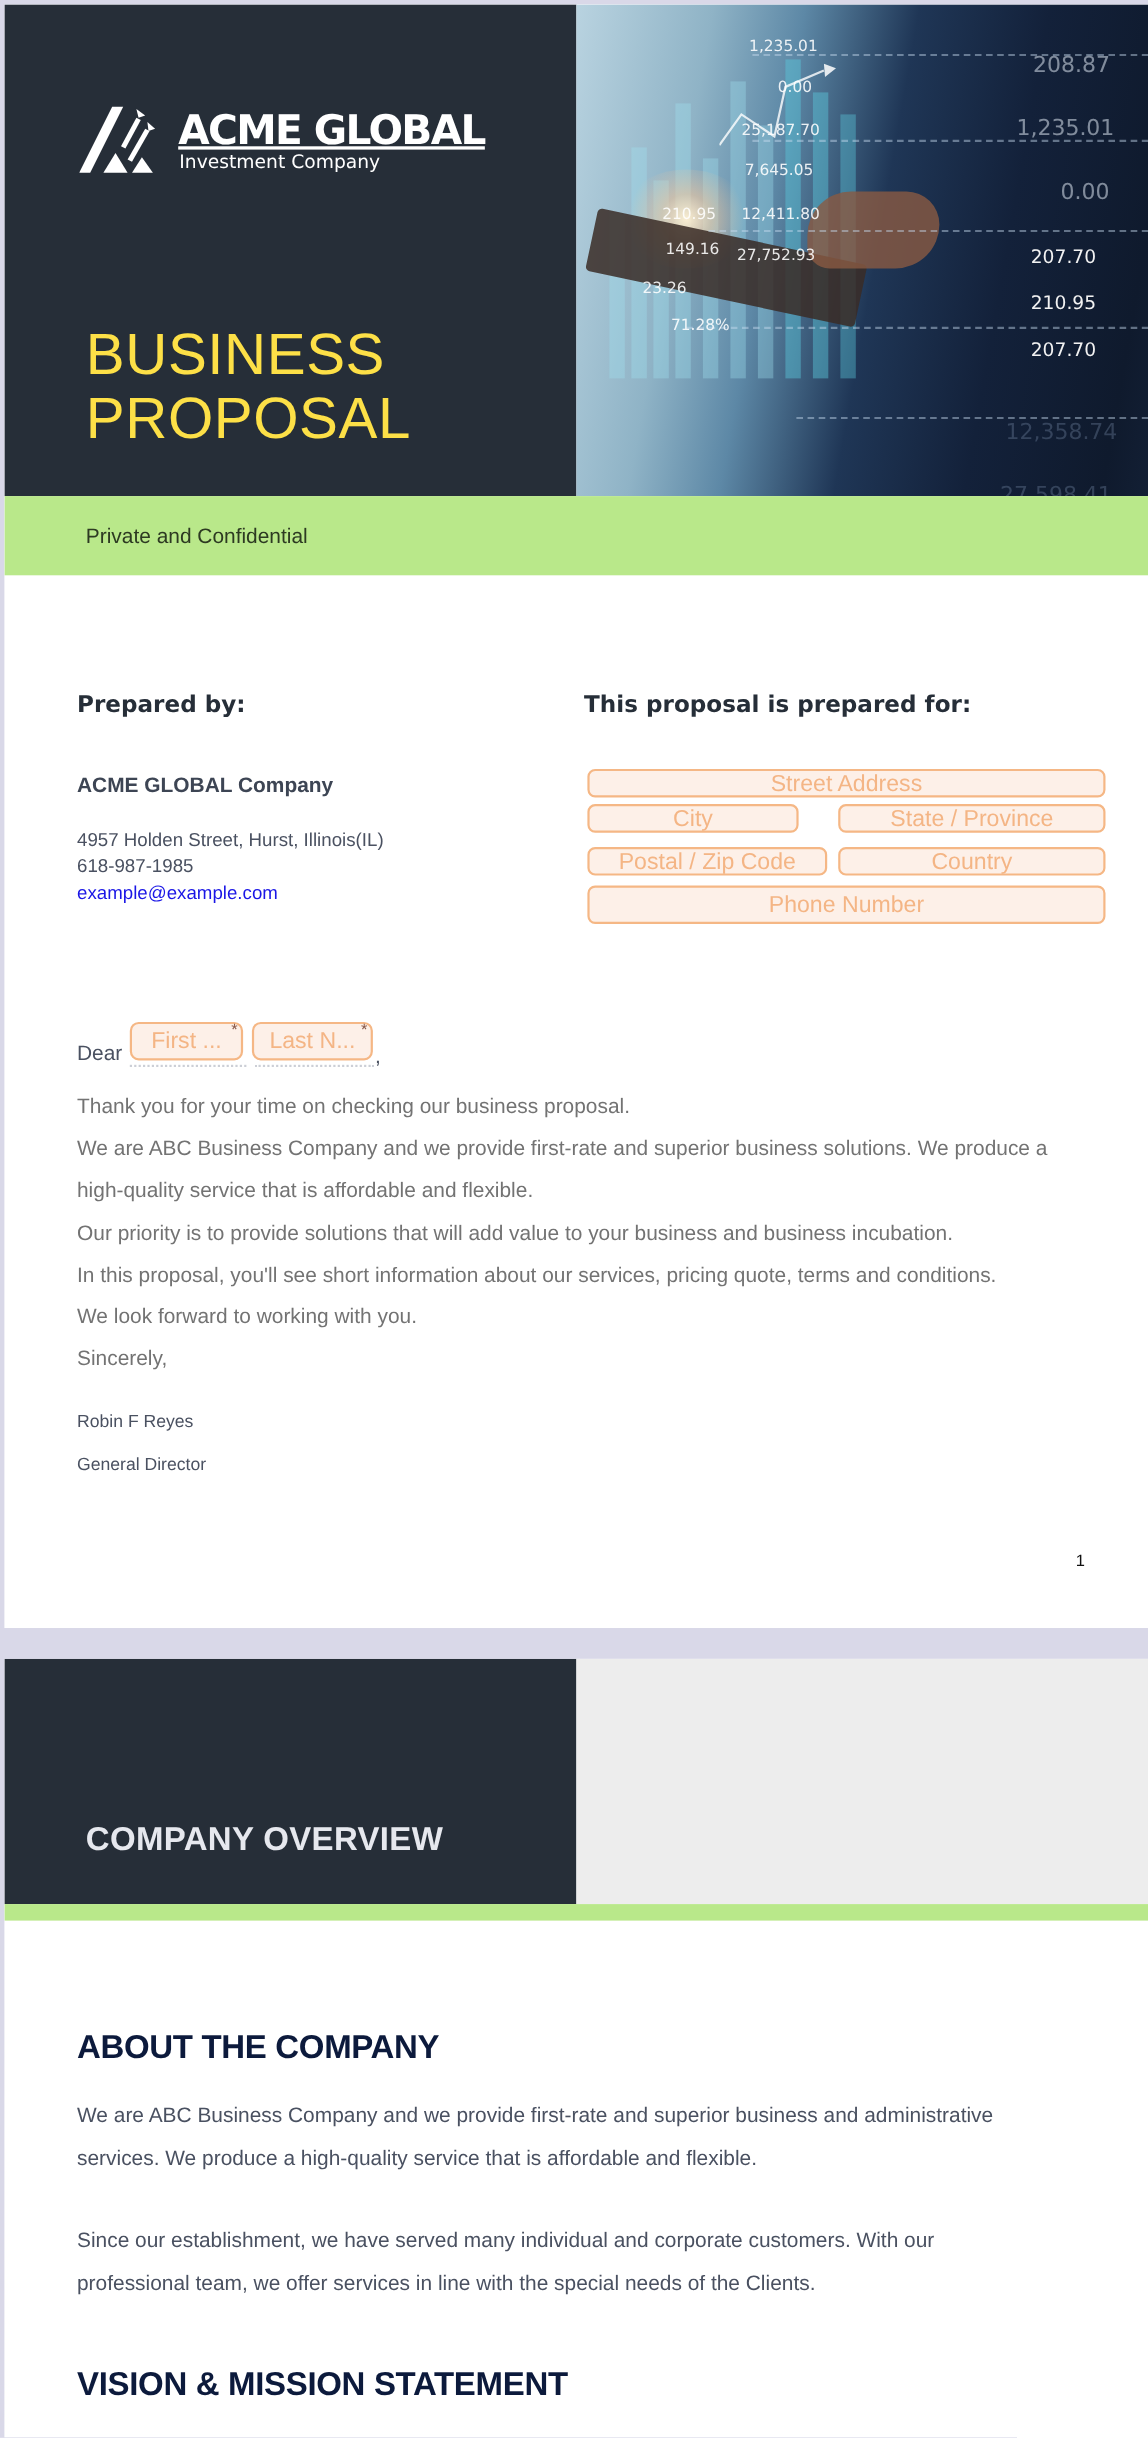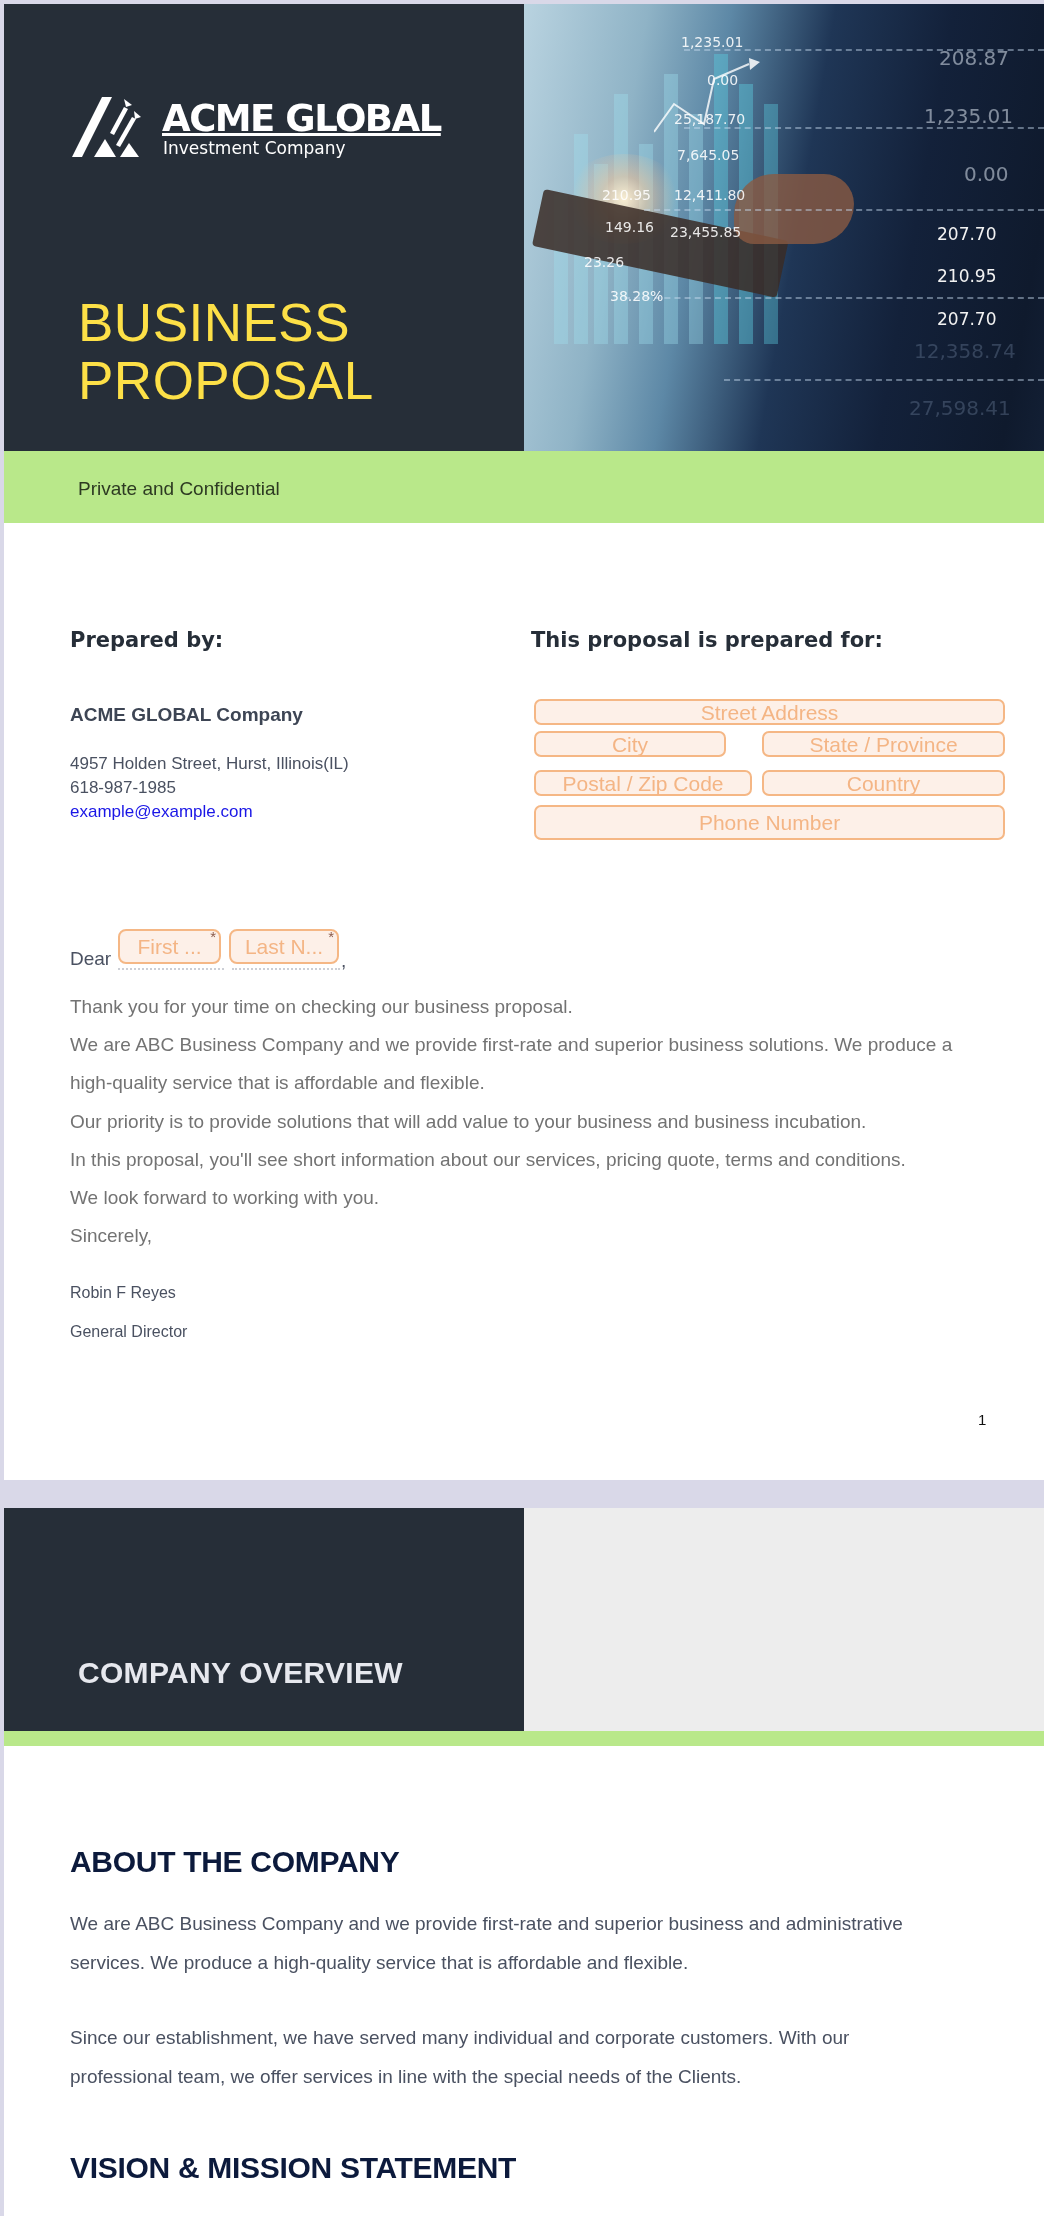--- a/index.html
+++ b/index.html
@@ -20,21 +20,21 @@
   .photo-bars { position: absolute; left: 20px; top: 40px; width: 280px; height: 300px; }
   .photo-bars span { position: absolute; bottom: 0; width: 14px; background: rgba(160,225,240,0.35); }
   .photo-tablet { position: absolute; left: 20px; top: 185px; width: 250px; height: 58px; background: #3a2c26;
     transform: rotate(12deg); transform-origin: left top; opacity: 0.85; border-radius: 4px; }
   .photo-hand { position: absolute; left: 210px; top: 170px; width: 120px; height: 70px; background: #8a5a42;
     border-radius: 40px 30px 40px 20px; opacity: 0.8; }
   .photo-line { position: absolute; height: 0; border-top: 2px dashed rgba(200,220,240,0.45); }
   .photo-num { position: absolute; font-family: "DejaVu Sans", sans-serif; color: rgba(255,255,255,0.88); font-size: 14px; }
   .photo-num.big { font-size: 20px; color: rgba(220,230,240,0.55); }
   .photo-num.mid { font-size: 17px; color: #f2f2f2; }
-  .photo-num.dim { font-size: 20px; color: rgba(120,140,170,0.35); }
+  .photo-num.dim { font-size: 20px; color: rgba(120,140,170,0.35); margin-top: 41px; }
   .photo-arrow { position: absolute; left: 130px; top: 40px; width: 110px; height: 90px; }
 
   .logo { position: absolute; left: 68px; top: 91px; width: 380px; height: 70px; }
   .logo-mark { position: absolute; left: 0; top: 0; width: 76px; height: 66px; }
   .logo-name { position: absolute; left: 90px; top: 3px; font-family: "DejaVu Sans", sans-serif; font-weight: bold;
     font-size: 37px; letter-spacing: -1.5px; color: #ffffff; line-height: 42px; white-space: nowrap; text-decoration: underline; }
   .logo-tagline { position: absolute; left: 91px; top: 43px; font-family: "DejaVu Sans", sans-serif; font-size: 17px;
     color: #ffffff; line-height: 20px; white-space: nowrap; }
 
   .cover-title { position: absolute; left: 74px; top: 290px; font-family: "Liberation Sans", sans-serif; font-weight: normal;
@@ -134,23 +134,23 @@
       <div class="photo-line" style="left:100px;top:293px;width:420px"></div>
       <div class="photo-line" style="left:200px;top:375px;width:320px"></div>
 
       <span class="photo-num" style="left:157px;top:30px">1,235.01</span>
       <span class="photo-num" style="left:183px;top:68px">0.00</span>
       <span class="photo-num" style="left:150px;top:107px">25,187.70</span>
       <span class="photo-num" style="left:153px;top:143px">7,645.05</span>
       <span class="photo-num" style="left:78px;top:183px">210.95</span>
       <span class="photo-num" style="left:150px;top:183px">12,411.80</span>
       <span class="photo-num" style="left:81px;top:215px">149.16</span>
-      <span class="photo-num" style="left:146px;top:220px">23,455.85</span>
+      <span class="photo-num" style="left:146px;top:220px">27,752.93</span>
       <span class="photo-num" style="left:60px;top:250px">23.26</span>
-      <span class="photo-num" style="left:86px;top:284px">38.28%</span>
+      <span class="photo-num" style="left:86px;top:284px">71.28%</span>
       <span class="photo-num big" style="left:415px;top:42px">208.87</span>
       <span class="photo-num big" style="left:400px;top:100px">1,235.01</span>
       <span class="photo-num big" style="left:440px;top:158px">0.00</span>
       <span class="photo-num mid" style="left:413px;top:220px">207.70</span>
       <span class="photo-num mid" style="left:413px;top:262px">210.95</span>
       <span class="photo-num mid" style="left:413px;top:305px">207.70</span>
       <span class="photo-num dim" style="left:390px;top:335px">12,358.74</span>
       <span class="photo-num dim" style="left:385px;top:392px">27,598.41</span>
     </div>
   </div>

